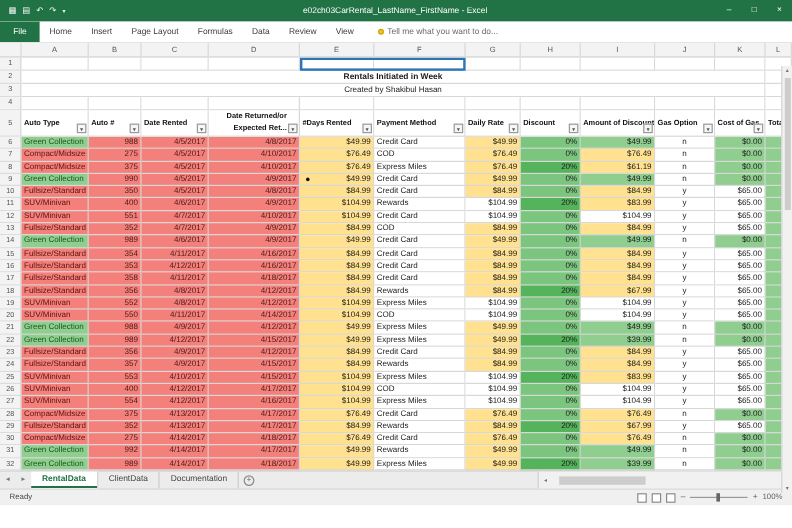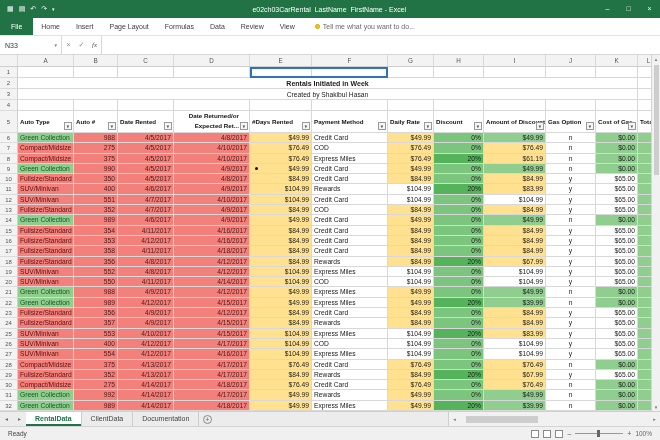--- a/index.html
+++ b/index.html
@@ -101,30 +101,20 @@
         <div class="rtab">Data</div>
         <div class="rtab">Review</div>
         <div class="rtab">View</div>
       </div>
     <div class="tellme">
       <span class="bulb"></span>
       <span>Tell me what you want to do...</span>
     </div>
   </div>
 
-  <div class="formulabar">
-    <div class="namebox">
-      <span>N33</span>
-      <span class="nb-arrow">▾</span>
-    </div>
-    <span class="fbbtn">×</span>
-    <span class="fbbtn">✓</span>
-    <span class="fbbtn fx">fx</span>
-    <div class="fb-input"></div>
-  </div>
 
   <div id="grid">
       <div class="chrow">
         <div class="chcell" style="width:18px"></div>
         <div class="chcell" style="width:56px">A</div>
         <div class="chcell" style="width:44px">B</div>
         <div class="chcell" style="width:56px">C</div>
         <div class="chcell" style="width:76px">D</div>
         <div class="chcell" style="width:62px">E</div>
         <div class="chcell" style="width:76px">F</div>

